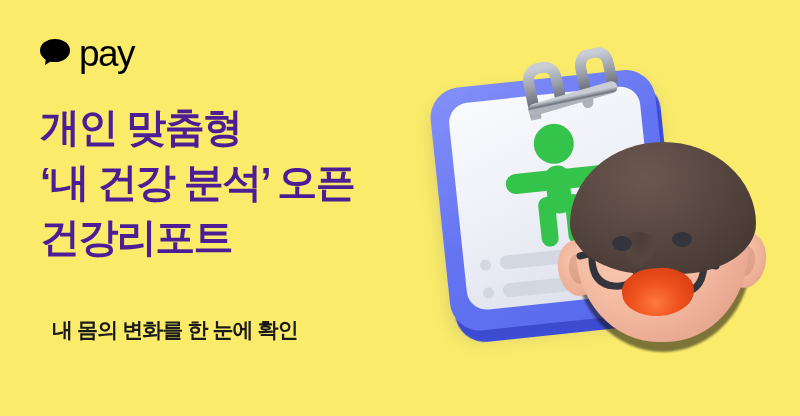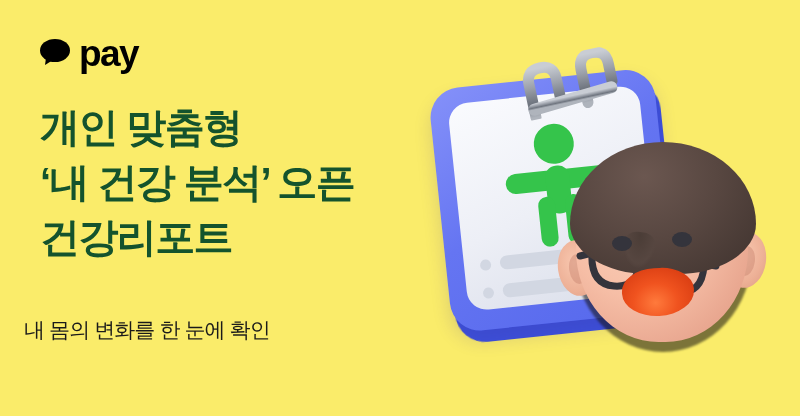--- a/index.html
+++ b/index.html
@@ -24,47 +24,47 @@
     height:40px;
   }
   .bubble-icon {
     position:relative;
     width:30px; height:26px;
     display:block;
   }
   .bubble-icon svg { display:block; }
   .logo-word {
     font-size:37px;
-    font-weight:bold;
+    font-weight:normal;
     color:#000000;
     letter-spacing:-1.6px;
     line-height:1;
     position:relative;
     top:1px;
   }
 
   .headline {
     position:absolute;
     left:40px; top:100px;
     width:430px;
   }
   .headline-line {
     font-size:40px;
     font-weight:bold;
-    color:#14532d;
+    color:#4c1d95;
     line-height:55px;
     letter-spacing:-1.6px;
     white-space:nowrap;
   }
 
   .subtitle {
     position:absolute;
-    left:24px; top:316px;
+    left:52px; top:316px;
     font-size:21px;
-    font-weight:normal;
+    font-weight:bold;
     color:#1A1A1A;
     letter-spacing:-0.9px;
     white-space:nowrap;
   }
 
   
   .illustration {
     position:absolute;
     left:410px; top:40px;
     width:390px; height:340px;

